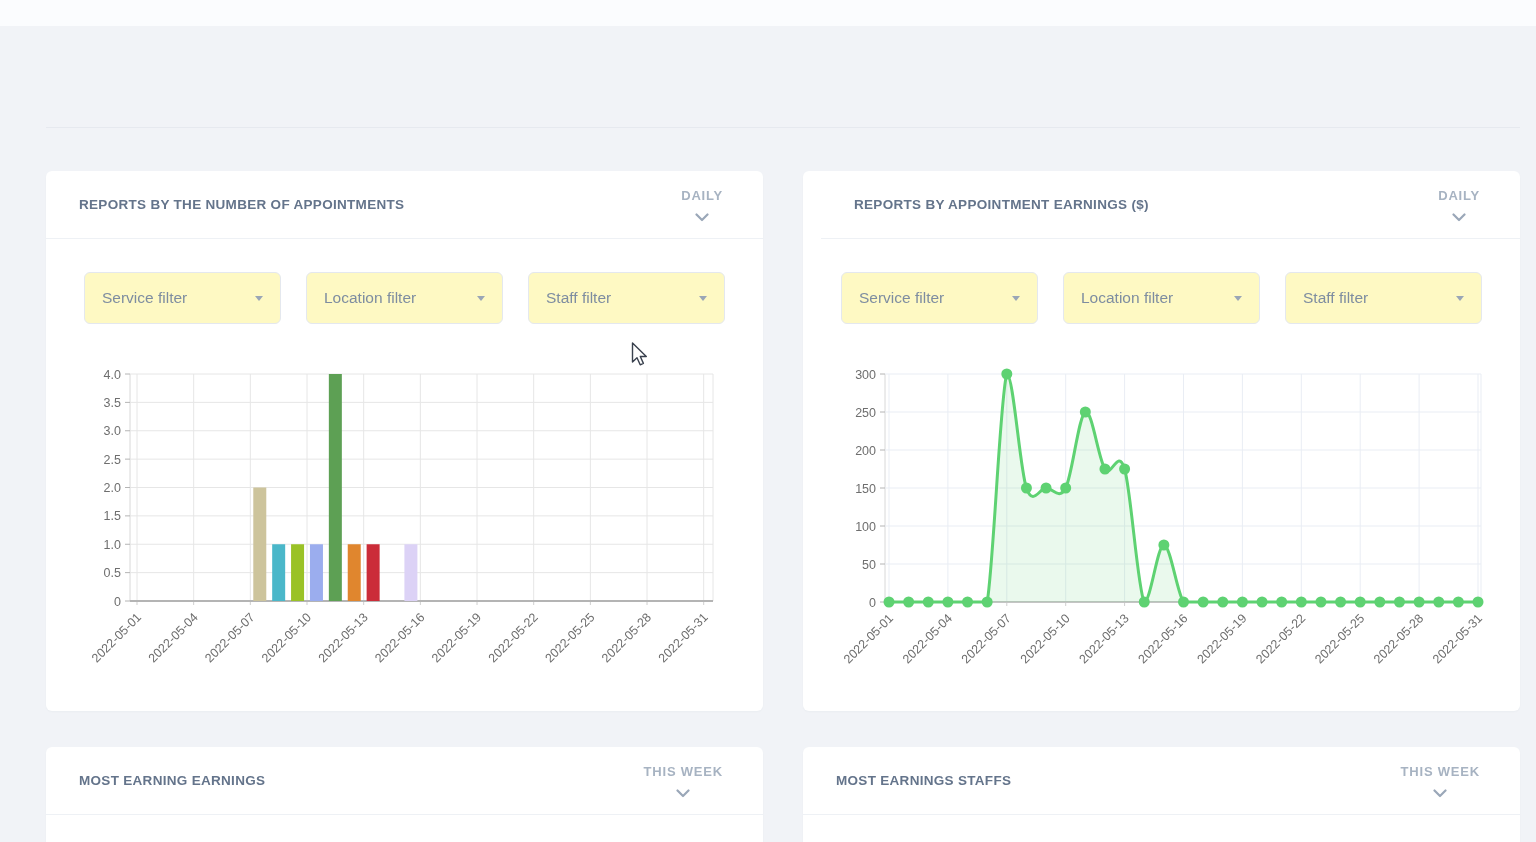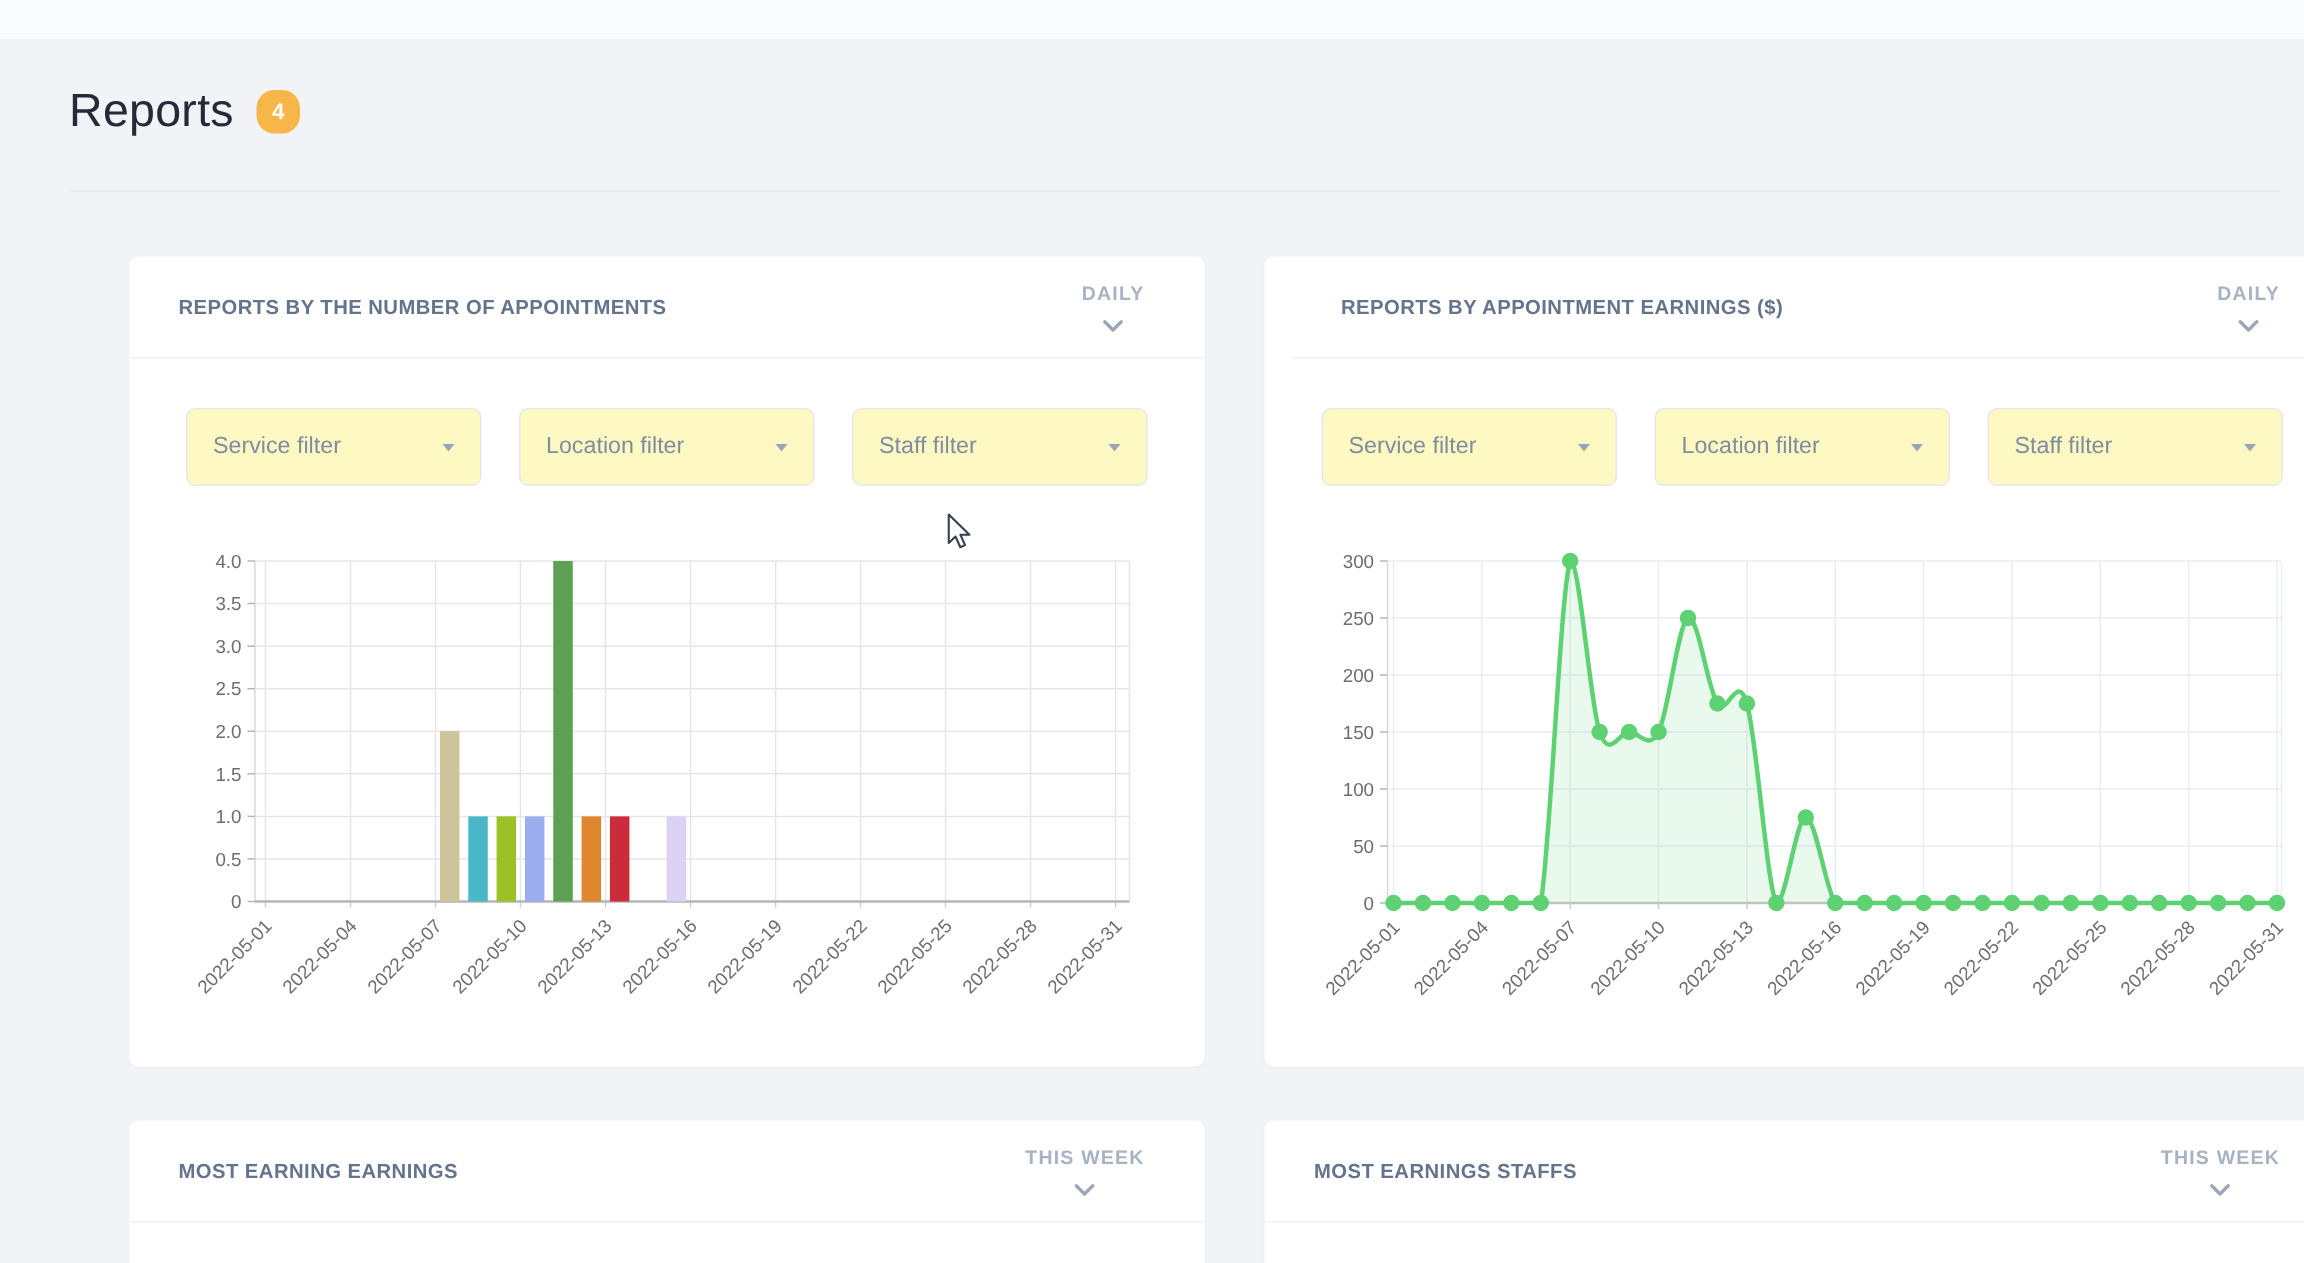--- a/index.html
+++ b/index.html
@@ -7,21 +7,21 @@
   body { font-family:"Liberation Sans", sans-serif; background:#f1f3f7; overflow:hidden; }
   .page { position:relative; width:1536px; height:842px; overflow:hidden; }
   .topstrip { position:absolute; top:0; left:0; right:0; height:26px; background:#fbfcfe; }
 
   .page-header { position:absolute; left:46px; top:56px; display:flex; align-items:center; gap:15px; }
   .page-title { font-size:31px; font-weight:500; color:#242b38; letter-spacing:.2px; }
   .badge { width:29px; height:29px; background:#f6b64a; border-radius:12px; color:#fff;
            font-size:15px; font-weight:700; display:flex; align-items:center; justify-content:center; }
   .title-divider { position:absolute; left:46px; top:127px; width:1474px; height:1px; background:#e6e9ef; }
 
-  .panel { position:absolute; background:#fff; border-radius:6px; box-shadow:0 1px 2px rgba(40,50,70,.03);margin-left:40px; }
+  .panel { position:absolute; background:#fff; border-radius:6px; box-shadow:0 1px 2px rgba(40,50,70,.03); }
   .panel-header { height:68px; display:flex; align-items:center; padding:0 40px 0 33px;
                   border-bottom:1px solid #eef1f5; }
   .panel-title { font-size:13.5px; font-weight:700; color:#64748b; letter-spacing:.3px; }
   .period-select { margin-left:auto; display:flex; align-items:center; gap:10px; cursor:pointer;flex-direction:column; }
   .period-label { font-size:13px; font-weight:700; color:#a7b3c2; letter-spacing:.8px; }
 
   .filters { position:absolute; left:38px; top:101px; display:flex; gap:25px; }
   .filter { width:197px; height:52px; background:#fef9c3; border:1px solid #e4e8ee; border-radius:6px;
             display:flex; align-items:center; padding:0 17px; cursor:pointer; }
   .filter-label { font-size:15.5px; color:#7e8da0; }
@@ -37,24 +37,20 @@
   #panel-staffs       { left:803px; top:747px; width:717px; height:200px; }
 
   .cursor { position:absolute; left:631px; top:342px; }
 </style>
 </head>
 <body>
 
 <div class="page">
   <div class="topstrip"></div>
 
-  <div class="page-header">
-    <h1 class="page-title">Reports</h1>
-    <span class="badge">4</span>
-  </div>
   <div class="title-divider"></div>
 
   <section class="panel" id="panel-appointments">
     <div class="panel-header">
       <span class="panel-title">REPORTS BY THE NUMBER OF APPOINTMENTS</span>
       <div class="period-select">
         <span class="period-label">DAILY</span>
         <svg width="14" height="9" viewBox="0 0 14 9">
           <polyline points="1.5,1.5 7,7 12.5,1.5" fill="none" stroke="#9aa7b8" stroke-width="2.2" stroke-linecap="round" stroke-linejoin="round"></polyline>
         </svg>

